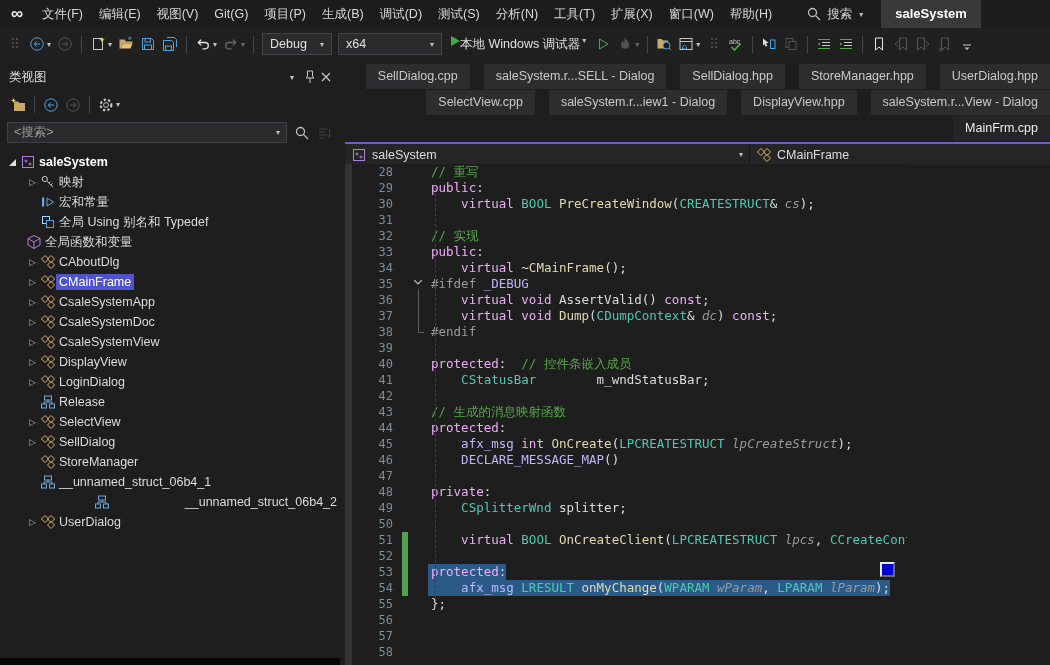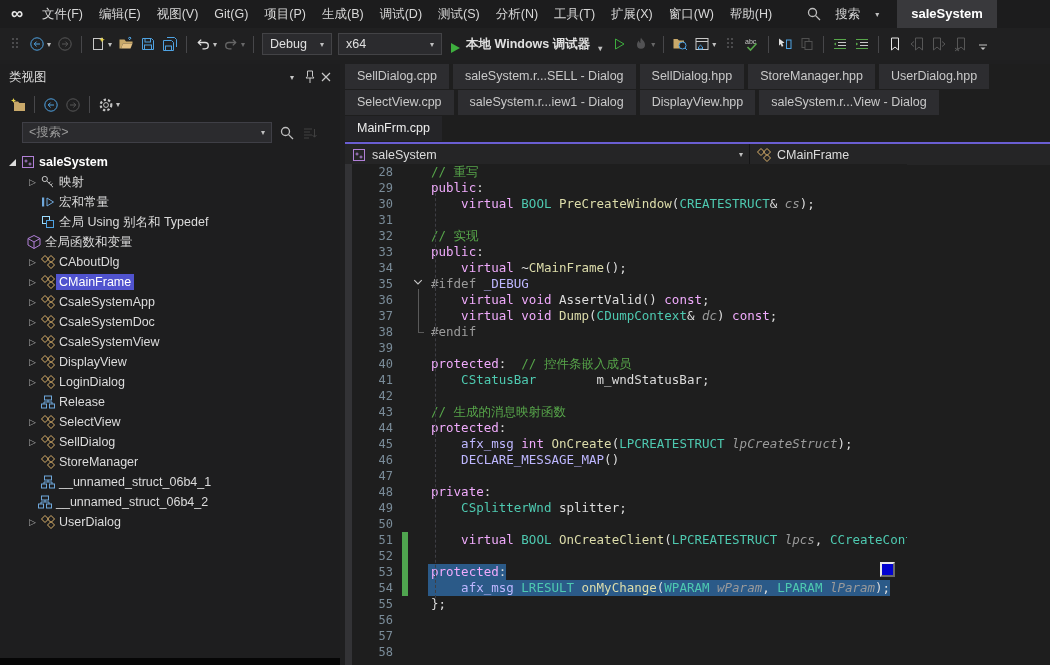--- a/index.html
+++ b/index.html
@@ -7,59 +7,59 @@
   .app {
     position: relative; width: 1050px; height: 665px; overflow: hidden;
     background: #1F1F20; color: #DCDCDC;
     font-family: "Liberation Sans", sans-serif; font-size: 12.5px;
   }
   
   .titlebar { position:absolute; left:0; top:0; width:1050px; height:28px;
     background:#1C1C1D; display:flex; align-items:center; }
   .vslogo { width:34px; text-align:center; font-size:17px; font-weight:bold; color:#E8E8E8; }
   .menu-item { padding:0 8px; line-height:28px; color:#D8D8D8; cursor:default; white-space:nowrap; }
-  .tb-search { display:flex; align-items:center; gap:13px; margin-left:26px; color:#D8D8D8; }
+  .tb-search { display:flex; align-items:center; gap:5px; margin-left:26px; color:#D8D8D8; }
   .caret { font-size:8px; color:#C0C0C0; margin-left:2px; }
   .proj-badge { margin-left:18px; padding:0 14px; height:28px; line-height:28px;
     background:#39393C; color:#FFFFFF; font-weight:bold; font-size:13px; }
   
   .toolbar { position:absolute; left:0; top:28px; width:1050px; height:32px;
     background:#202021; display:flex; align-items:center; padding-left:4px; }
   .tbtn { display:flex; align-items:center; padding:2px 3px; border-radius:2px; }
   .tsep { width:1px; height:17px; background:#47474A; margin:0 5px; flex:none; }
   .tsel { height:22px; background:#2B2B2E; border:1px solid #434346; display:flex;
     align-items:center; justify-content:space-between; padding:0 7px; margin:0 3px; color:#E0E0E0; }
-  .runbtn { display:flex; align-items:flex-end; gap:6px; padding:2px 6px; color:#E0E0E0;font-weight:bold; }
+  .runbtn { display:flex; align-items:flex-start; padding:2px 6px; color:#E0E0E0; }
   .playtri { width:0; height:0; border-left:9px solid #3EAE3E;
     border-top:5.5px solid transparent; border-bottom:5.5px solid transparent; }
   .dim { opacity:.45; }
   
   .panel { position:absolute; left:0; top:64px; width:340px; height:601px; background:#1E1E1F; }
   .panel-header { height:26px; display:flex; align-items:center; padding:0 6px 0 9px; }
   .panel-title { flex:1; color:#DCDCDC; }
   .ph-ic { width:20px; text-align:center; color:#C8C8C8; }
   .panel-toolbar { height:29px; display:flex; align-items:center; padding-left:7px; }
-  .panel-search { height:27px; display:flex; align-items:center; padding:0 22px; gap:7px; }
+  .panel-search { height:27px; display:flex; align-items:center; padding:0 7px; gap:7px; }
   .searchbox { flex:1; height:21px; background:#2B2B2E; border:1px solid #3F3F46;
     display:flex; align-items:center; padding:0 6px; }
   .searchbox input { flex:1; background:transparent; border:none; outline:none;
     color:#9B9B9B; font:12.5px "Liberation Sans", sans-serif; }
   .tree { padding-top:6px; }
   .trow { height:20px; display:flex; align-items:center; white-space:nowrap; }
   .exp { width:15px; flex:none; display:flex; align-items:center; justify-content:center;
     font-size:9px; color:#ABABAB; }
   .exp-open { width:0; height:0; border-left:7px solid transparent; border-bottom:7px solid #DCDCDC; }
   .tlabel { padding:1px 3px; color:#DCDCDC; }
   .trow.root .tlabel { font-weight:bold; color:#FFFFFF; }
   .trow.sel .tlabel { background:#5053CE; color:#FFFFFF; }
   .panel-hscroll { position:absolute; left:0; bottom:0; width:340px; height:10px; background:#060606; }
   .panel-hscroll::before { content:""; position:absolute; left:0; top:0; width:340px; height:3px; background:#1E1E1F; }
   
   .editor { position:absolute; left:345px; top:64px; width:705px; height:601px; background:#1E1E1E; }
-  .tabrow { height:25px; display:flex; gap:4px; margin-bottom:1px; overflow:hidden; white-space:nowrap; }
+  .tabrow { height:25px; display:flex; gap:14px; margin-bottom:1px; overflow:hidden; white-space:nowrap;justify-content:flex-end; }
   .tab { padding:0 12px; line-height:25px; background:#2D2D30; color:#C9C9C9; flex:none; font-size:12.5px; }
   .tab.active { background:#252528; color:#EDEDED; }
   .accent-line { height:2px; background:#6A5ED2; }
   .breadcrumb { height:21px; background:#252526; display:flex; align-items:stretch; }
   .bc-left { width:405px; display:flex; align-items:center; padding:0 6px;
     border-right:1px solid #161617; }
   .bc-right { flex:1; display:flex; align-items:center; padding:0 6px; }
   .bc-label { margin-left:5px; color:#DCDCDC; }
   .bc-caret { margin-left:auto; }
   
@@ -641,21 +641,21 @@
               <g stroke="#6FA8DC">
                 <rect x="4.5" y="2" width="7" height="4"></rect>
                 <rect x="1.5" y="10" width="5" height="4"></rect>
                 <rect x="9.5" y="10" width="5" height="4"></rect>
                 <path d="M8 6v2M4 10V8h8v2"></path>
               </g>
             </svg>
           </span>
           <span class="tlabel">__unnamed_struct_06b4_1</span>
         </div>
-        <div class="trow" style="padding-left: 22px;">
+        <div class="trow" style="padding-left: 8px; justify-content: space-between;">
           <span class="exp"></span>
           <span class="icon16">
             <svg width="16" height="16" viewBox="0 0 16 16" fill="none" stroke-width="1">
               <g stroke="#6FA8DC">
                 <rect x="4.5" y="2" width="7" height="4"></rect>
                 <rect x="1.5" y="10" width="5" height="4"></rect>
                 <rect x="9.5" y="10" width="5" height="4"></rect>
                 <path d="M8 6v2M4 10V8h8v2"></path>
               </g>
             </svg>

